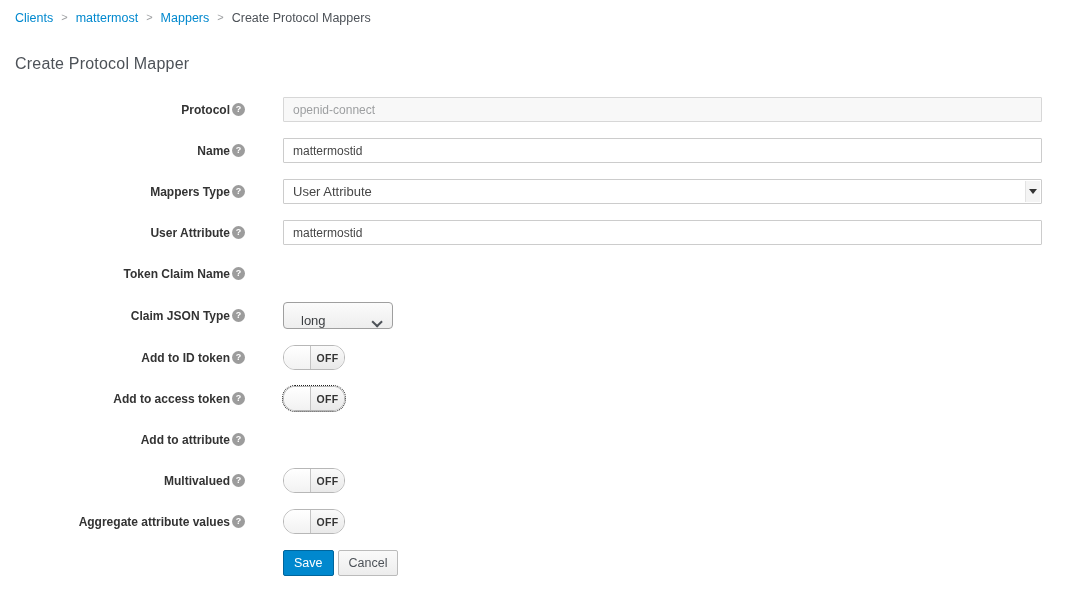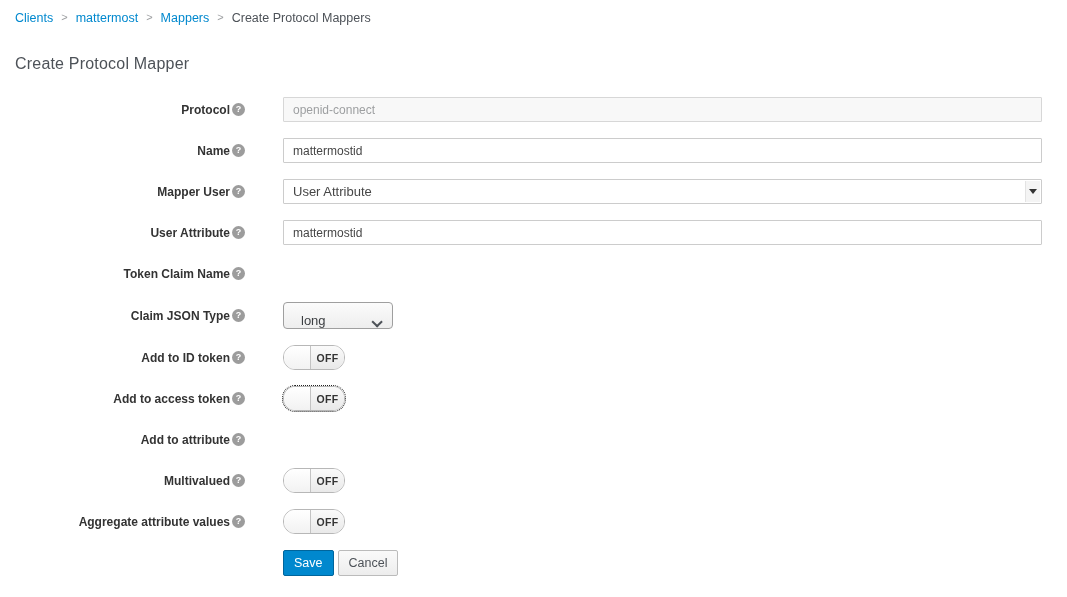--- a/index.html
+++ b/index.html
@@ -242,21 +242,21 @@
       <label class="field-label">Name</label>
       <span class="help-icon">?</span>
     </div>
     <div class="control-col">
       <input class="text-input" value="mattermostid" style="">
     </div>
   </div>
 
   <div class="form-row">
     <div class="label-col">
-      <label class="field-label">Mapper User</label>
+      <label class="field-label">Mappers Type</label>
       <span class="help-icon">?</span>
     </div>
     <div class="control-col">
       <div class="select-wide">
         <span>User Attribute</span>
         <span class="arrow-box">
             <span class="tri-down"></span>
           </span>
       </div>
     </div>

